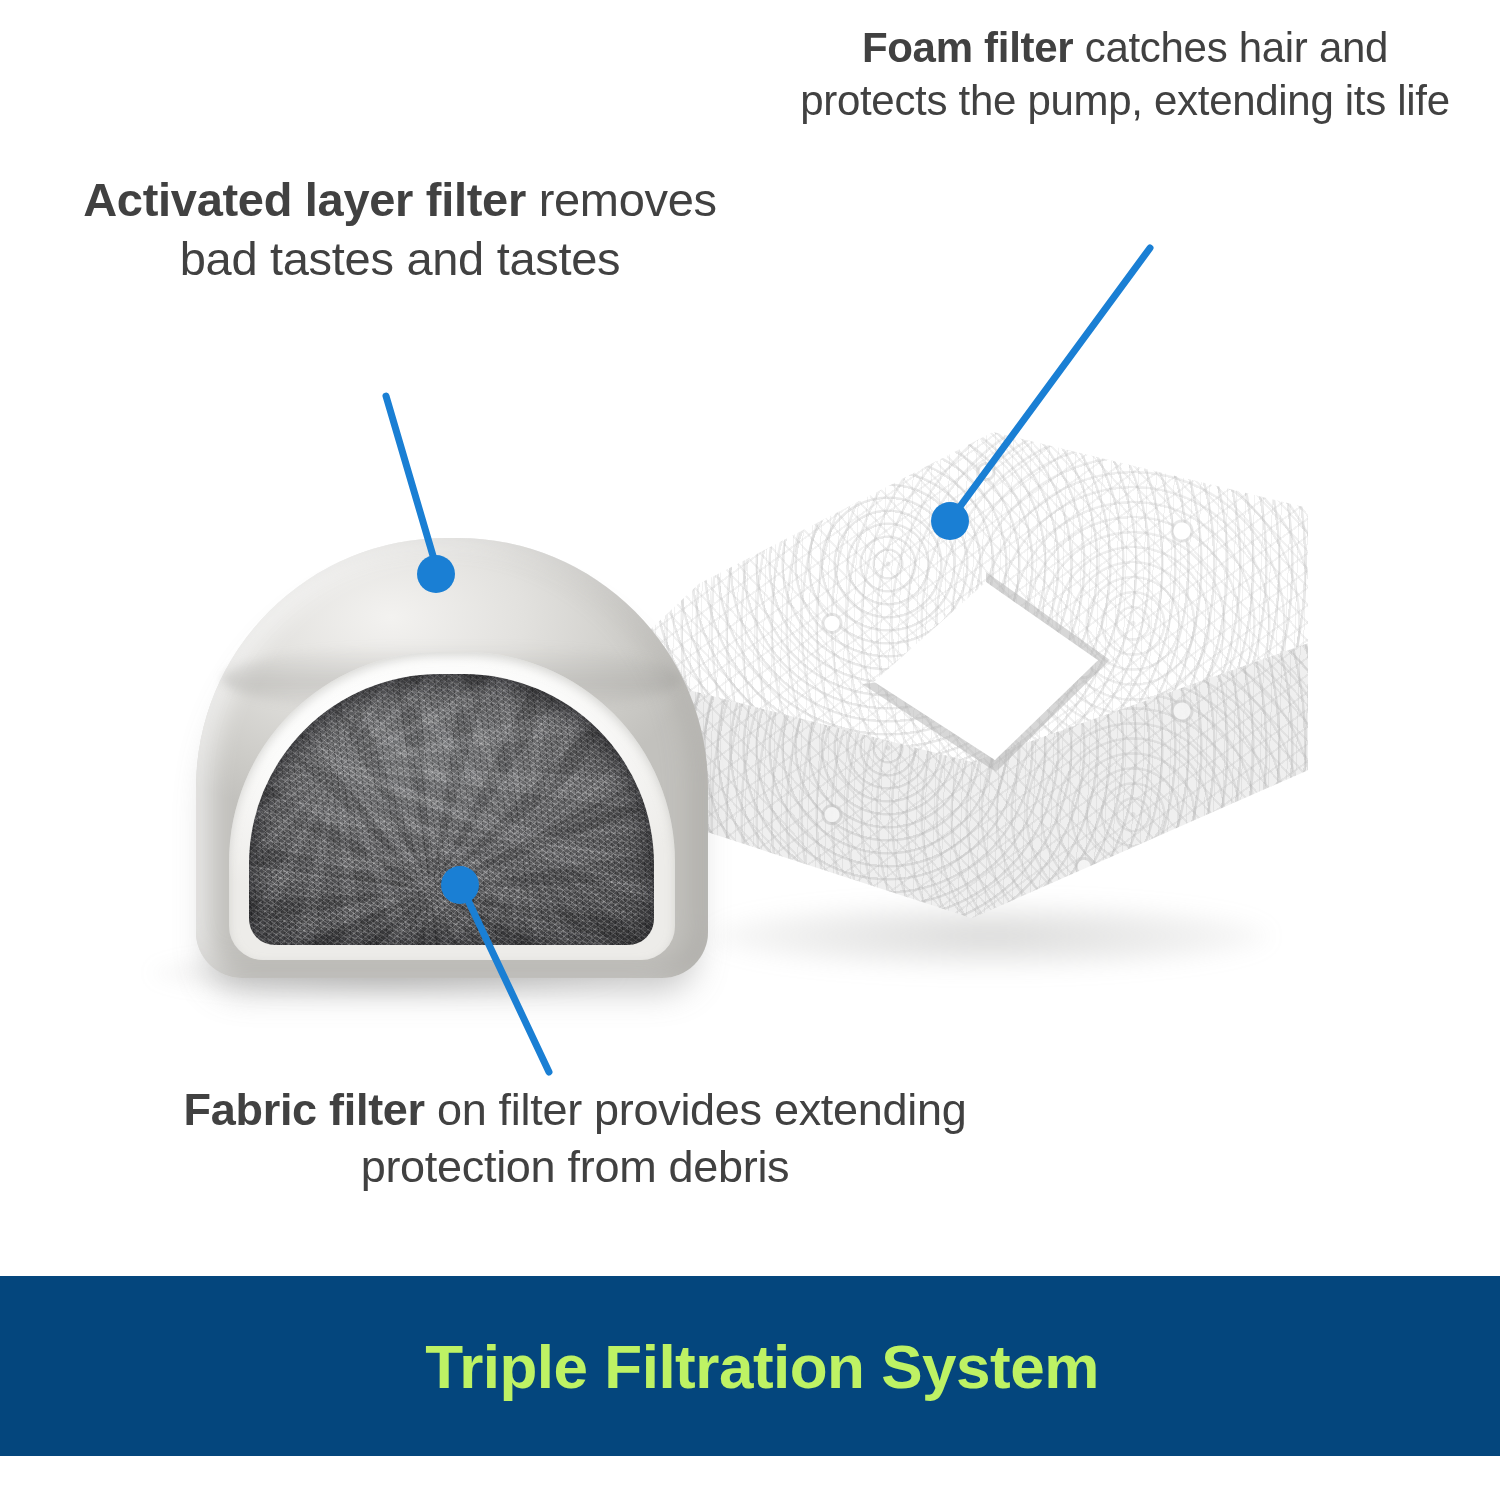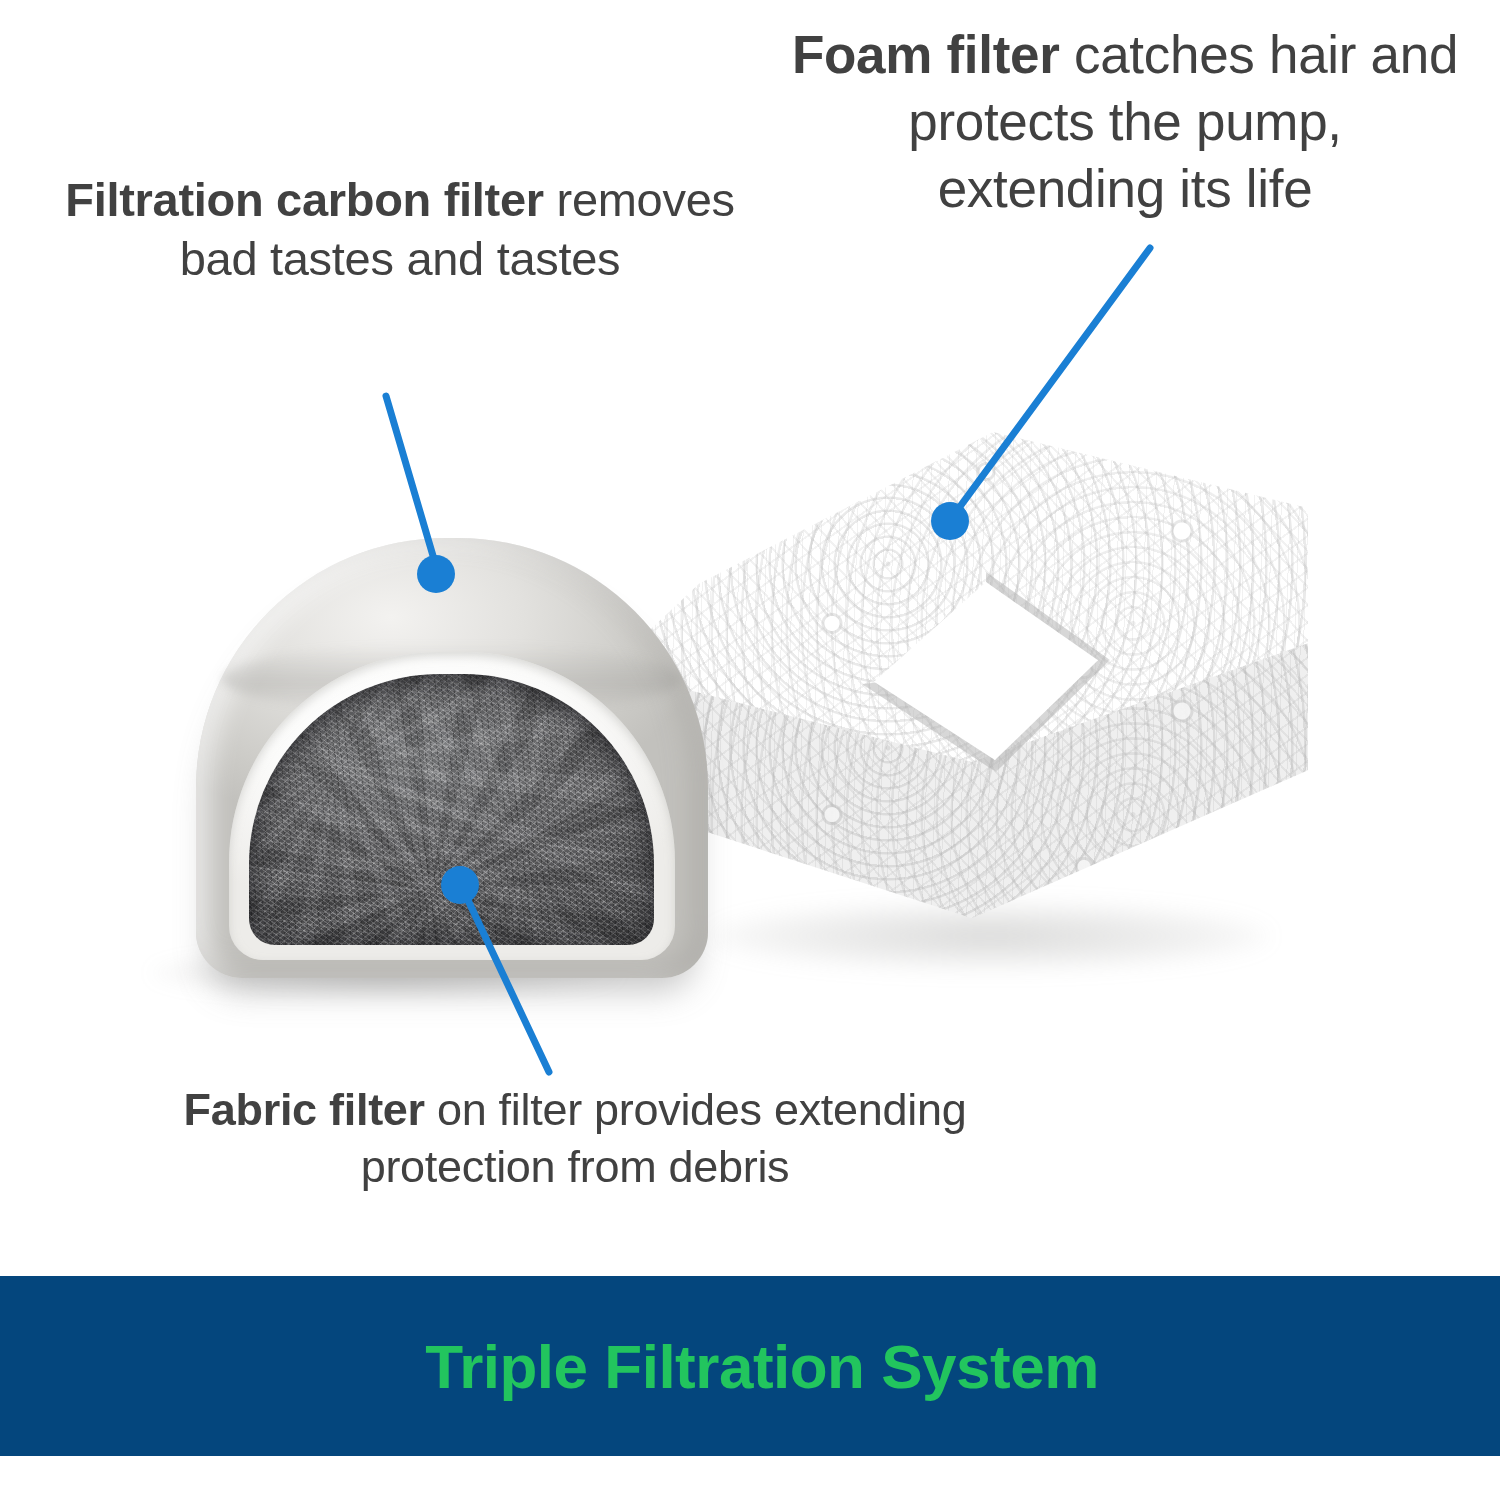--- a/index.html
+++ b/index.html
@@ -31,21 +31,21 @@
     top: 170px;
     width: 680px;
     text-align: center;
     font-size: 47px;
   }
   #callout-foam {
     left: 790px;
     top: 22px;
     width: 670px;
     text-align: center;
-    font-size: 53px;
+    font-size: 42px;
   }
   #callout-fabric {
     left: 110px;
     top: 1082px;
     width: 930px;
     text-align: center;
     font-size: 45px;
   }
 
   
@@ -228,21 +228,21 @@
     left: 0;
     top: 1276px;
     width: 1500px;
     height: 180px;
     background: #04467d;
     display: flex;
     align-items: center;
     justify-content: center;
   }
   #banner-title {
-    color: #22c55e;
+    color: #bef264;
     font-size: 62px;
     font-weight: 700;
     letter-spacing: -0.5px;
     font-family: "Liberation Sans", "DejaVu Sans", sans-serif;
     margin-left: 24px;
   }
 </style>
 </head>
 <body>
 
@@ -278,21 +278,21 @@
     <circle cx="436" cy="574" r="19" fill="#1a7fd4"></circle>
 
     <line x1="1150" y1="248" x2="956" y2="512" stroke="#1a7fd4" stroke-width="7" stroke-linecap="round"></line>
     <circle cx="950" cy="521" r="19" fill="#1a7fd4"></circle>
 
     <line x1="466" y1="896" x2="549" y2="1072" stroke="#1a7fd4" stroke-width="7" stroke-linecap="round"></line>
     <circle cx="460" cy="885" r="19" fill="#1a7fd4"></circle>
   </svg>
 
   <div id="callout-carbon" class="callout">
-    <span class="lead">Filtration carbon filter</span><span> removes bad tastes and tastes</span>
+    <span class="lead">Activated layer filter</span><span> removes bad tastes and tastes</span>
   </div>
 
   <div id="callout-foam" class="callout">
     <span class="lead">Foam filter</span><span> catches hair and protects the pump, extending its life</span>
   </div>
 
   <div id="callout-fabric" class="callout">
     <span class="lead">Fabric filter</span><span> on filter provides extending protection from debris</span>
   </div>
 

